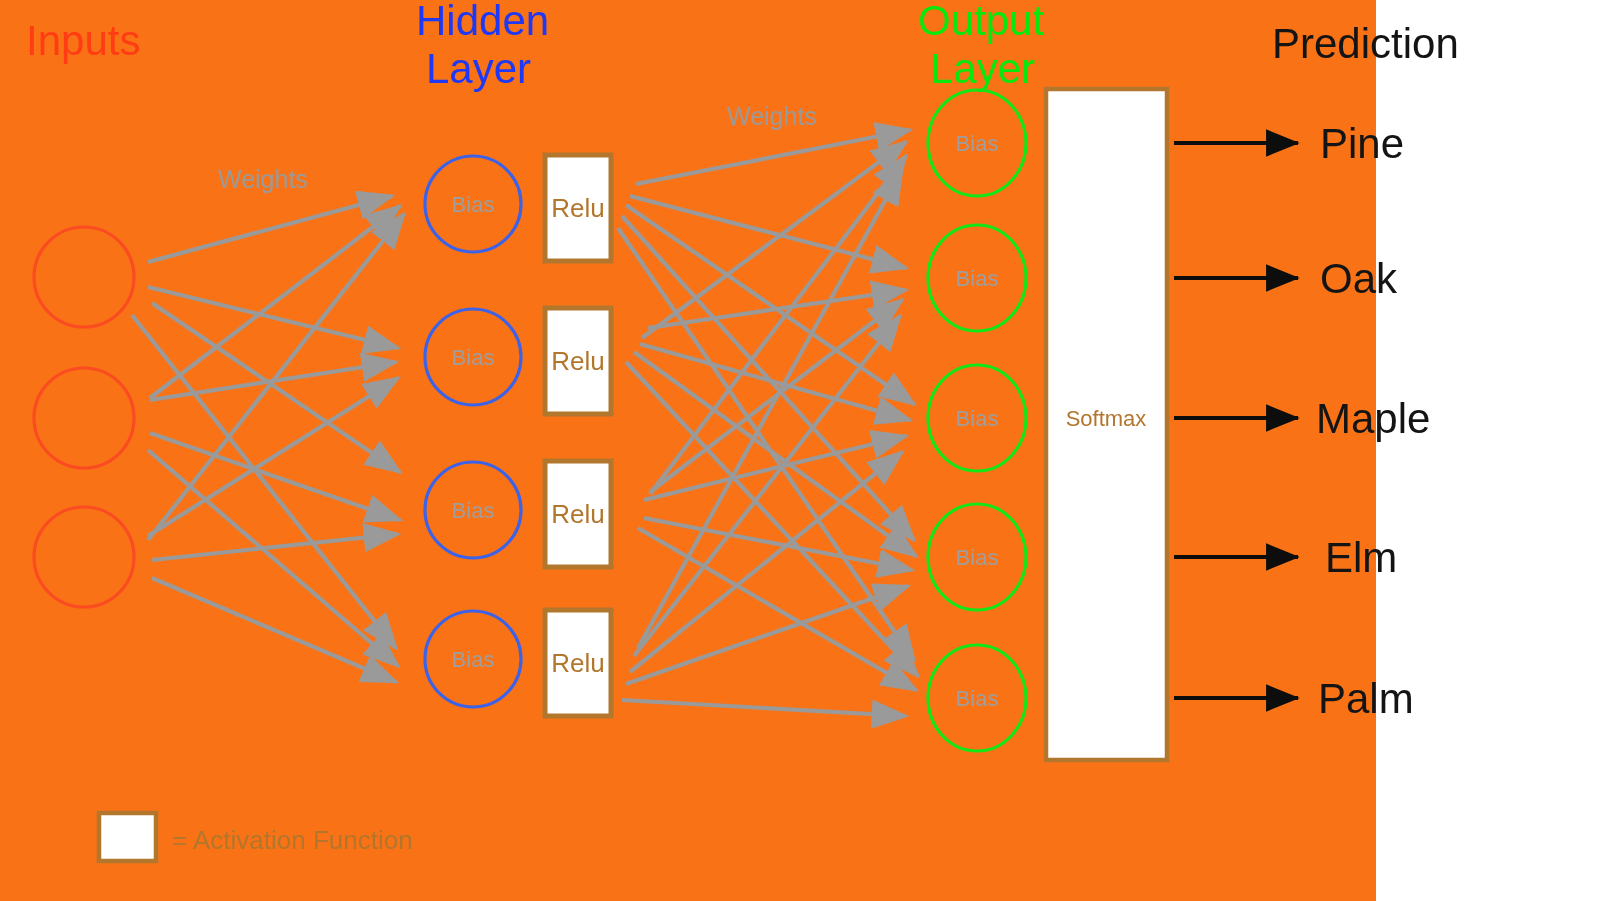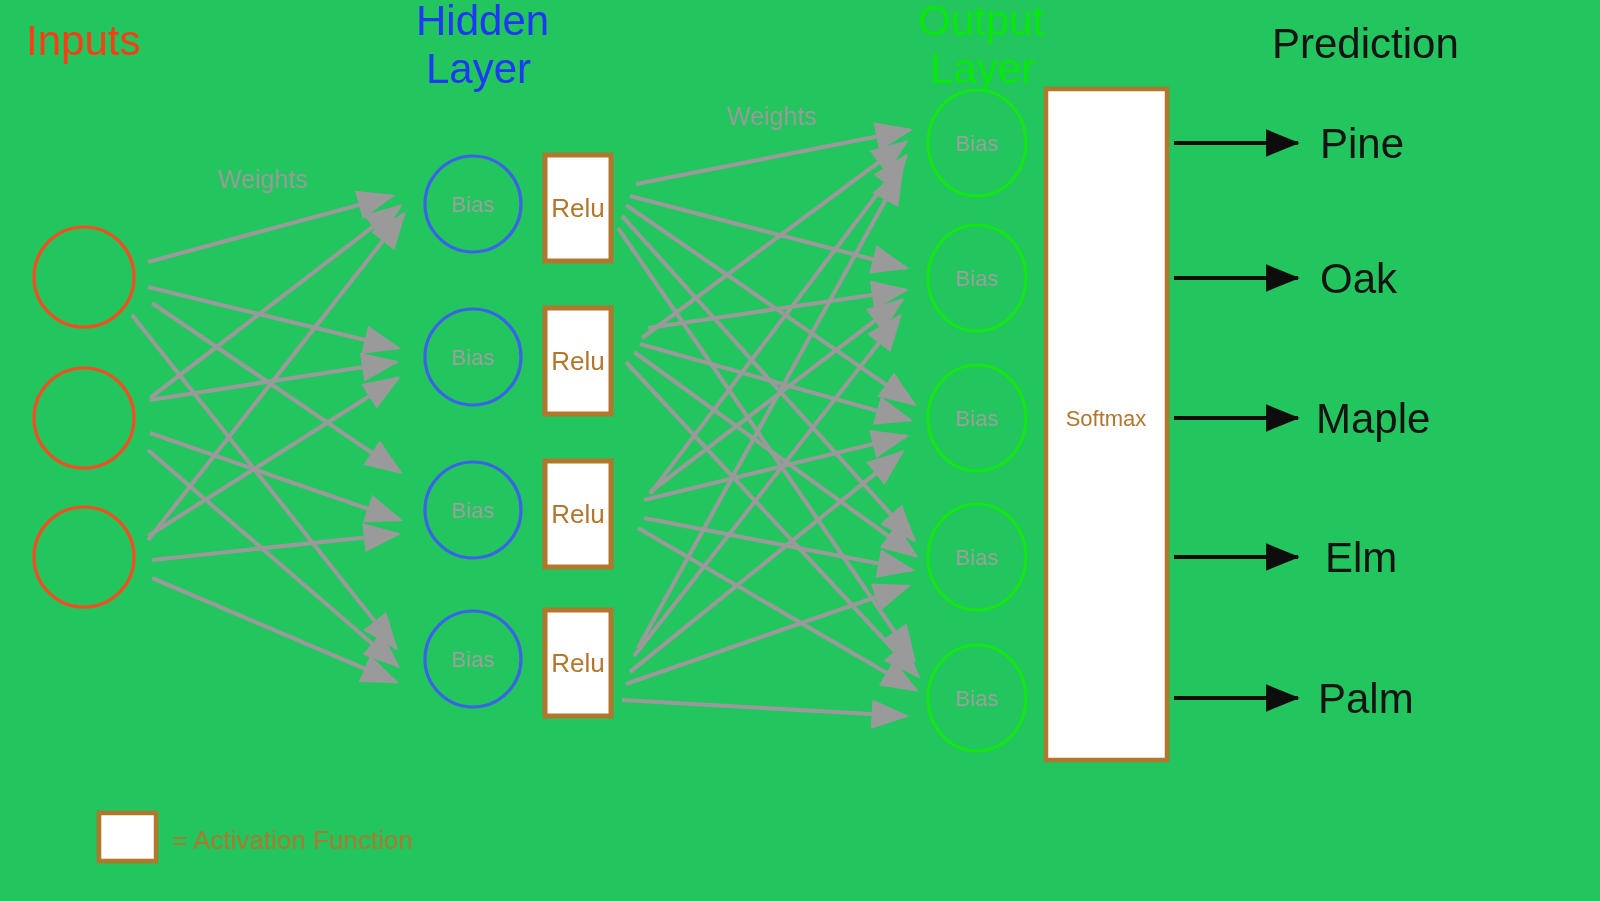--- a/index.html
+++ b/index.html
@@ -1,21 +1,21 @@
 <!DOCTYPE html>
 <html><head>
 <meta charset="utf-8">
 <style>
   html,body{margin:0;padding:0;background:#ffffff;}
   body{
     width:1600px;height:901px;overflow:hidden;
     font-family:"Liberation Sans","DejaVu Sans",sans-serif;
     -webkit-font-smoothing:antialiased;
   }
-  #stage{position:relative;width:1600px;height:901px;background:#22c55e;}
+  #stage{position:relative;width:1368px;height:901px;background:#f97316;padding-left:8px;}
   svg.diagram{position:absolute;left:0;top:0;width:1600px;height:901px;display:block;}
 
   .lyr-title{font-size:42px;font-weight:400;}
   .title-inputs{fill:#ff3c14;}
   .title-hidden{fill:#1f38f5;}
   .title-output{fill:#09e80c;}
   .title-pred{fill:#141414;}
 
   .weights-label{fill:#9a9a9a;font-size:25px;}
   .bias-label{fill:#9e9e9e;font-size:22px;}

